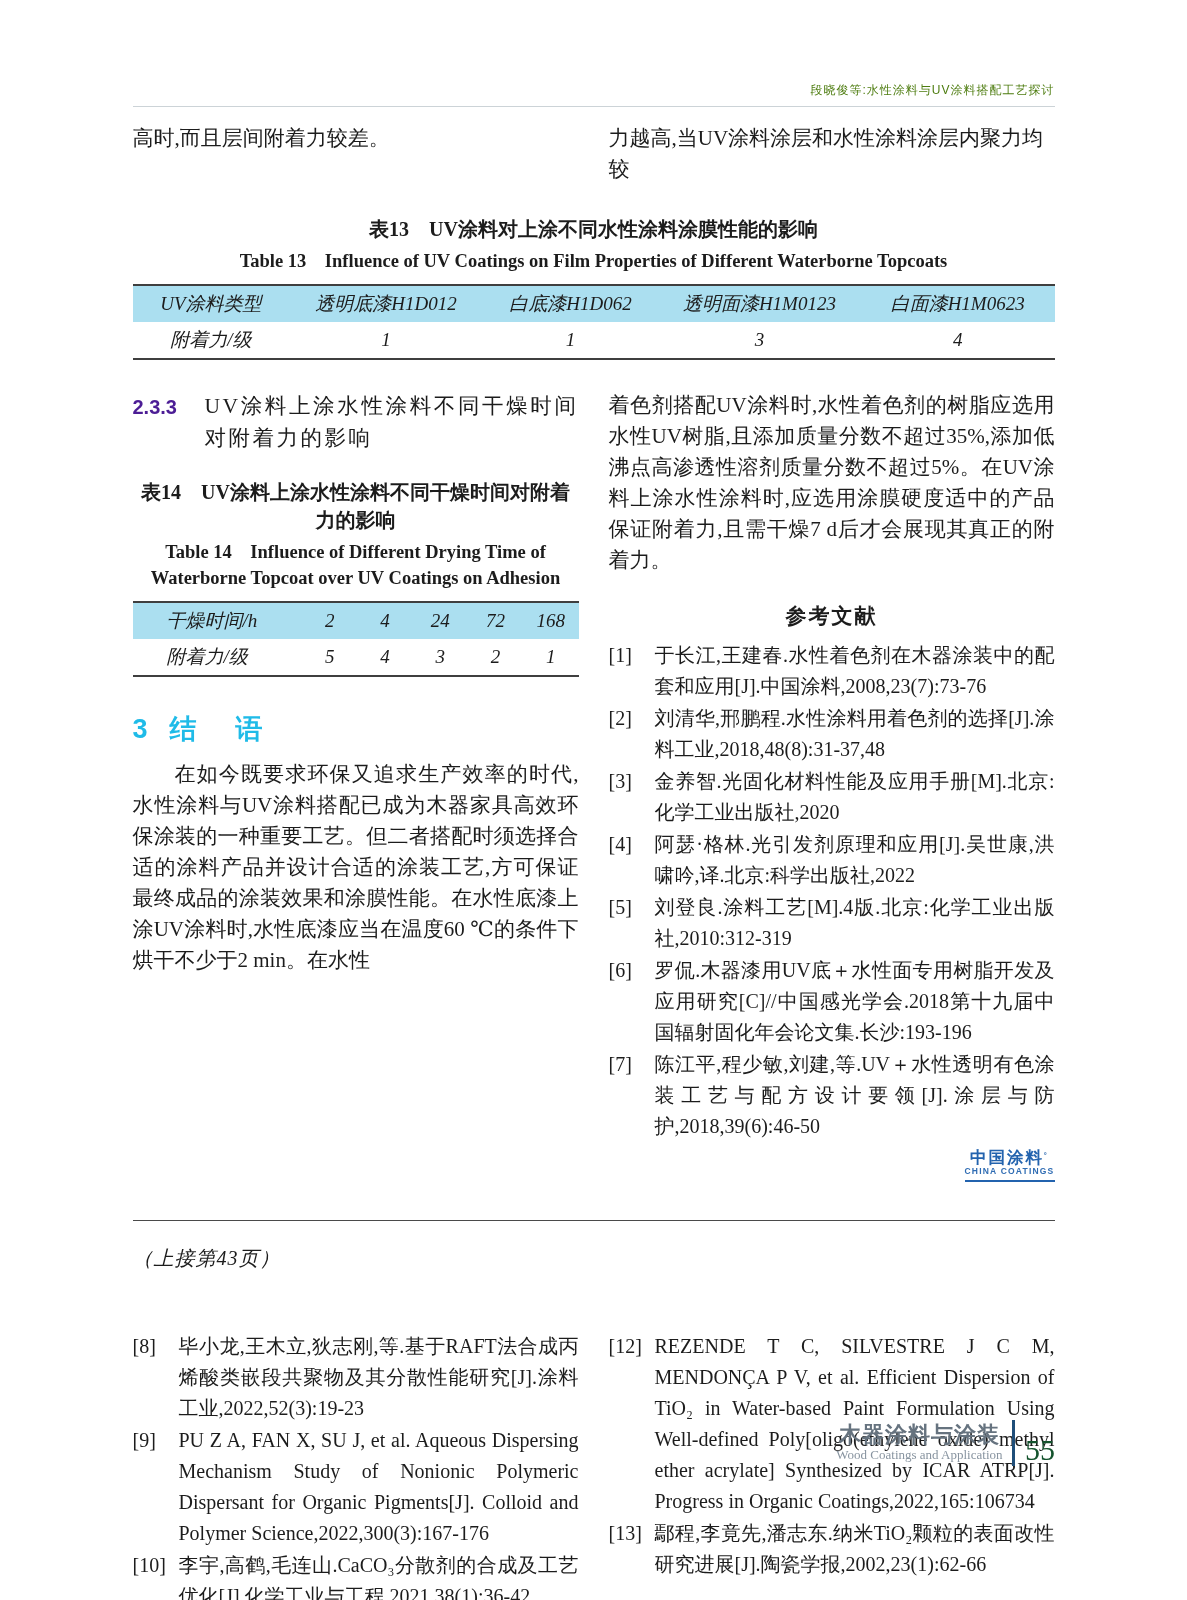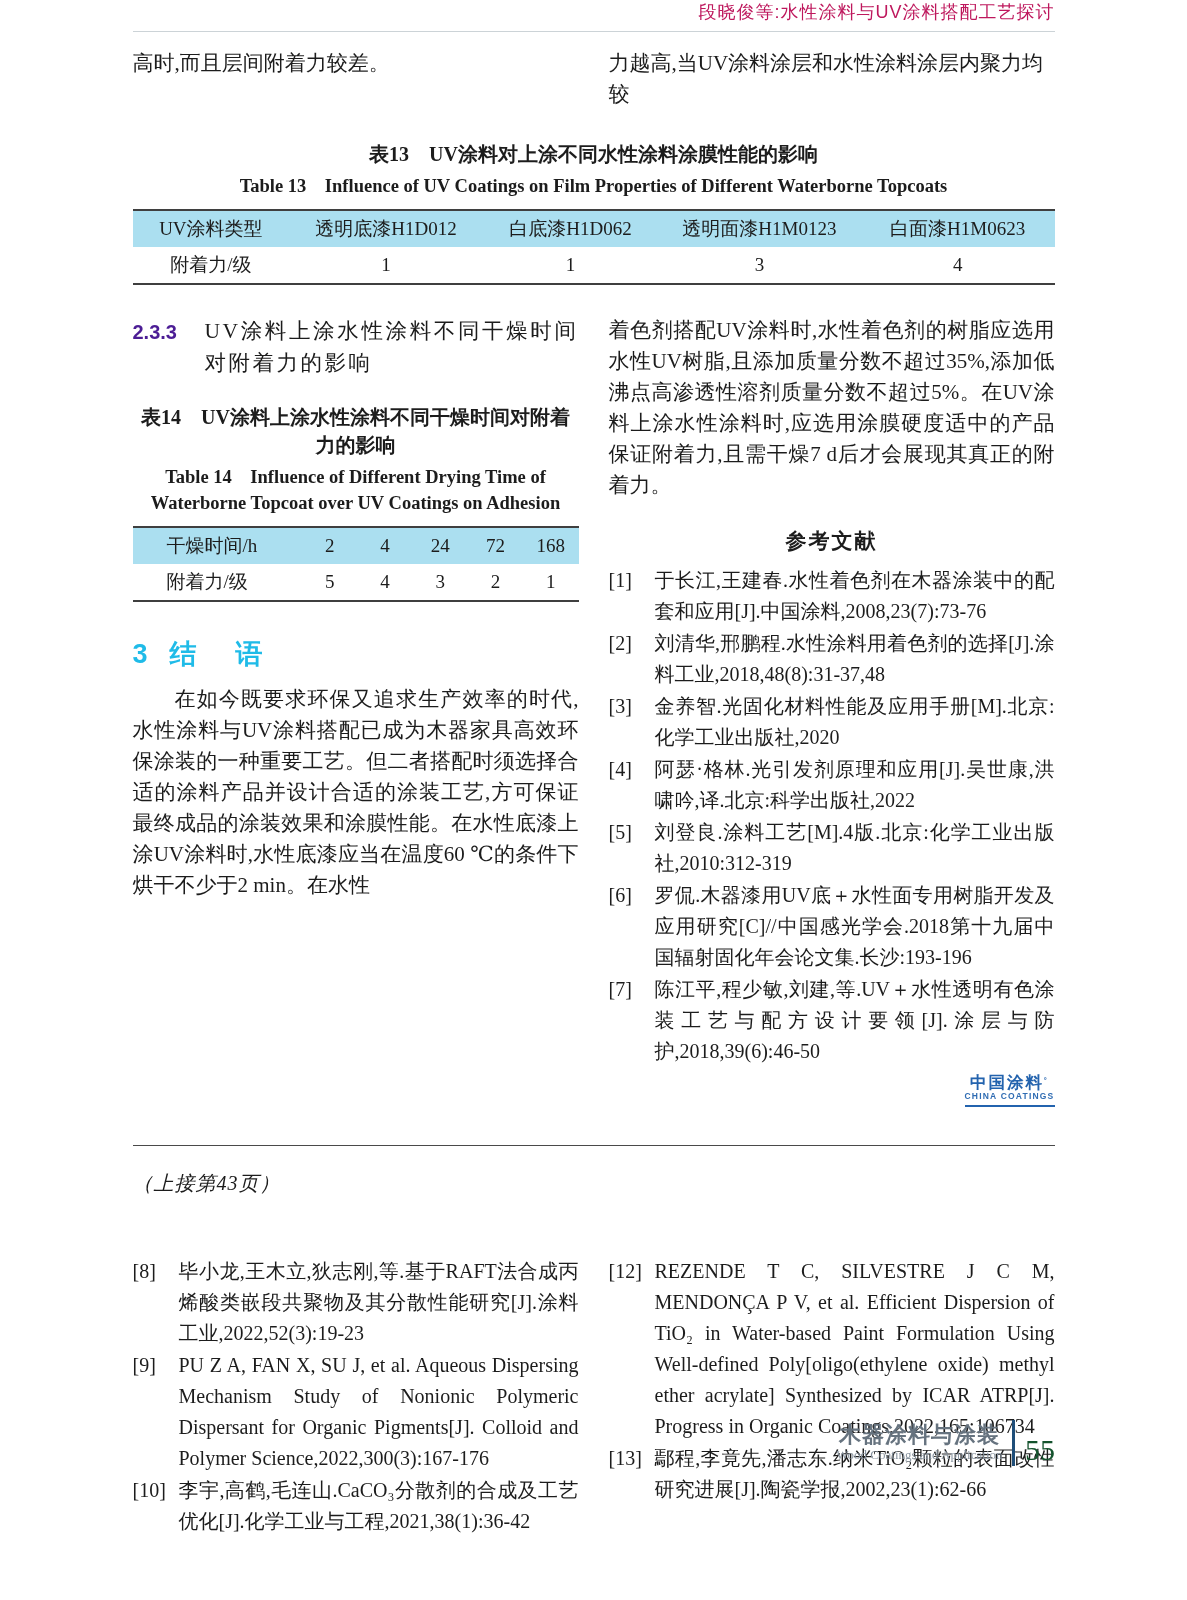--- a/index.html
+++ b/index.html
@@ -3,33 +3,33 @@
 <meta charset="utf-8">
 <style>
   html,body{margin:0;padding:0;background:#ffffff;}
   .page{
     position:relative;width:1187px;height:1600px;overflow:hidden;background:#fff;
     font-family:"Liberation Serif","DejaVu Serif",serif;color:#1c1c1c;
   }
   .content{width:922px;margin:0 auto;}
   
   .running-head{
-    text-align:right;
+    padding-top:82px;text-align:right;
     font-family:"Liberation Sans","DejaVu Sans",sans-serif;
-    font-size:18px;color:#be185d;letter-spacing:1px;
+    font-size:12px;color:#4d7c0f;letter-spacing:1px;
   }
   .head-rule{border-bottom:1.5px solid #ccd3d7;margin-top:7px;}
   
   .intro-row{display:flex;gap:30px;margin-top:16px;font-size:21px;line-height:31px;}
   .intro-row .icol{flex:1 1 0;}
   
   .cap-zh{margin-top:30px;text-align:center;font-weight:bold;font-size:20px;line-height:28px;}
   .cap-en{margin-top:5px;text-align:center;font-weight:bold;font-size:18.5px;line-height:26px;}
   
-  table.data-table{width:100%;border-collapse:collapse;margin-top:10px;font-size:19px;}
+  table.data-table{width:100%;border-collapse:collapse;margin-top:10px;font-size:19px;font-style:italic;}
   table.data-table th,table.data-table td{font-weight:normal;text-align:center;padding:5px 4px;}
   table.data-table thead tr{background:#abdff0;}
   table.data-table{border-top:2px solid #3f3f3f;border-bottom:2px solid #3f3f3f;}
   table.t14 td.lbl,table.t14 th.lbl{text-align:left;padding-left:34px;}
   
   .main-cols{display:flex;gap:30px;margin-top:30px;}
   .mcol{flex:1 1 0;min-width:0;}
   
   .sec233{display:flex;font-size:21.5px;line-height:32px;}
   .sec233 .sec-num{

